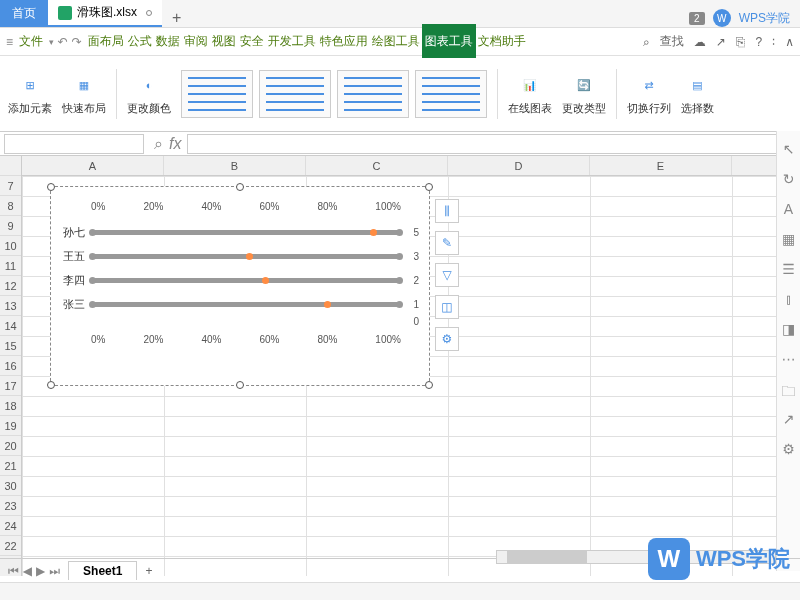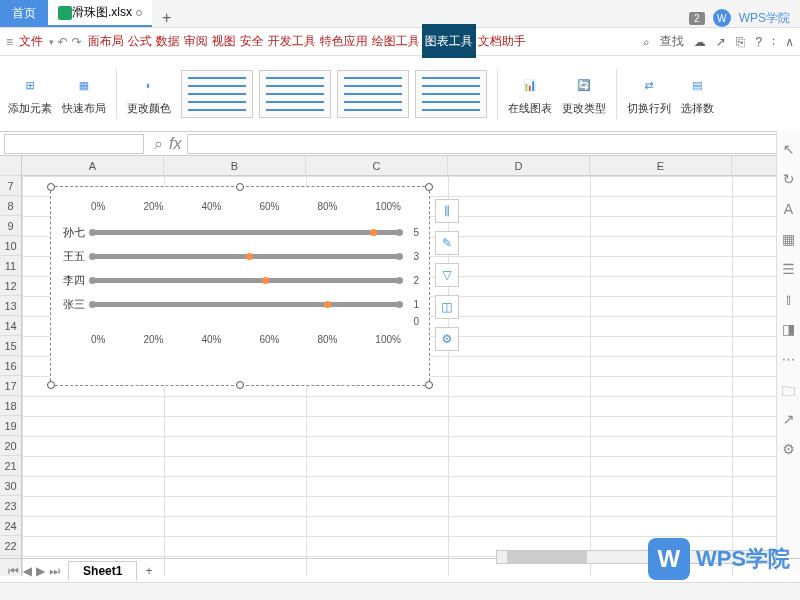--- a/index.html
+++ b/index.html
@@ -1,32 +1,32 @@
 <!DOCTYPE html>
 <html><head>
 <meta charset="utf-8">
 <style>
 * { margin: 0; padding: 0; box-sizing: border-box; font-family: "Microsoft YaHei", sans-serif; }
 body { width: 800px; height: 600px; background: #fff; overflow: hidden; position: relative; }
 .top-tabs { height: 28px; background: #f5f5f5; display: flex; align-items: flex-end; border-bottom: 1px solid #ddd; font-size: 12px; }
 .tab-home { background: #4a90e2; color: #fff; padding: 0 12px; height: 100%; display: flex; align-items: center; }
-.tab-file { display: flex; align-items: center; padding: 0 10px; height: 100%; }
+.tab-file { display: flex; align-items: center; padding: 0 10px; gap: 5px; height: 100%; }
 .tab-file.active { background: #fff; border-bottom: 2px solid #4a90e2; }
 .tab-icon { width: 14px; height: 14px; display: inline-block; }
 .tab-icon.xlsx { background: #22a366; border-radius: 2px; }
 .tab-icon.docx { background: #4a90e2; border-radius: 2px; }
 .tab-dot { width: 6px; height: 6px; border: 1px solid #888; border-radius: 50%; margin-left: 4px; }
 .tab-plus { padding: 0 10px; color: #666; font-size: 16px; }
 .tab-right { margin-left: auto; display: flex; gap: 8px; padding-right: 10px; align-items: center; }
 .badge { background: #888; color: #fff; font-size: 10px; padding: 1px 5px; border-radius: 2px; }
 .wps-logo { width: 18px; height: 18px; background: #4a90e2; border-radius: 50%; color: #fff; font-size: 10px; display: flex; align-items: center; justify-content: center; }
 .menu-bar { height: 28px; display: flex; align-items: center; font-size: 12px; border-bottom: 1px solid #e0e0e0; padding: 0 6px; gap: 2px; }
 .menu-bar .menu-left { display: flex; align-items: center; gap: 4px; }
-.menu-item { padding: 0 2px; color: #b91c1c; white-space: nowrap; }
-.menu-item.active { background: #0c4a6e; color: #fff; padding: 10px 3px; }
+.menu-item { padding: 0 2px; color: #4d7c0f; white-space: nowrap; }
+.menu-item.active { background: #15803d; color: #fff; padding: 10px 3px; }
 .menu-right { margin-left: auto; display: flex; gap: 10px; align-items: center; color: #666; }
 .ribbon { height: 76px; display: flex; align-items: center; border-bottom: 1px solid #ccc; padding: 0 8px; gap: 10px; }
 .ribbon-group { display: flex; flex-direction: column; align-items: center; gap: 2px; font-size: 11px; color: #333; }
 .ribbon-icon { width: 28px; height: 28px; display: flex; align-items: center; justify-content: center; color: #4a90e2; }
 .ribbon-sep { width: 1px; height: 50px; background: #ddd; }
 .chart-thumbs { display: flex; gap: 6px; }
 .chart-thumb { width: 72px; height: 48px; border: 1px solid #ccc; background: #fafafa; position: relative; }
 .chart-thumb::before { content: ""; position: absolute; inset: 6px; background: repeating-linear-gradient(to bottom, #4a90e2 0, #4a90e2 2px, transparent 2px, transparent 8px); }
 .formula-bar { height: 24px; display: flex; align-items: center; border-bottom: 1px solid #ccc; }
 .name-box { width: 140px; border: 1px solid #ccc; height: 20px; margin: 0 4px; font-size: 12px; padding: 0 4px; }

